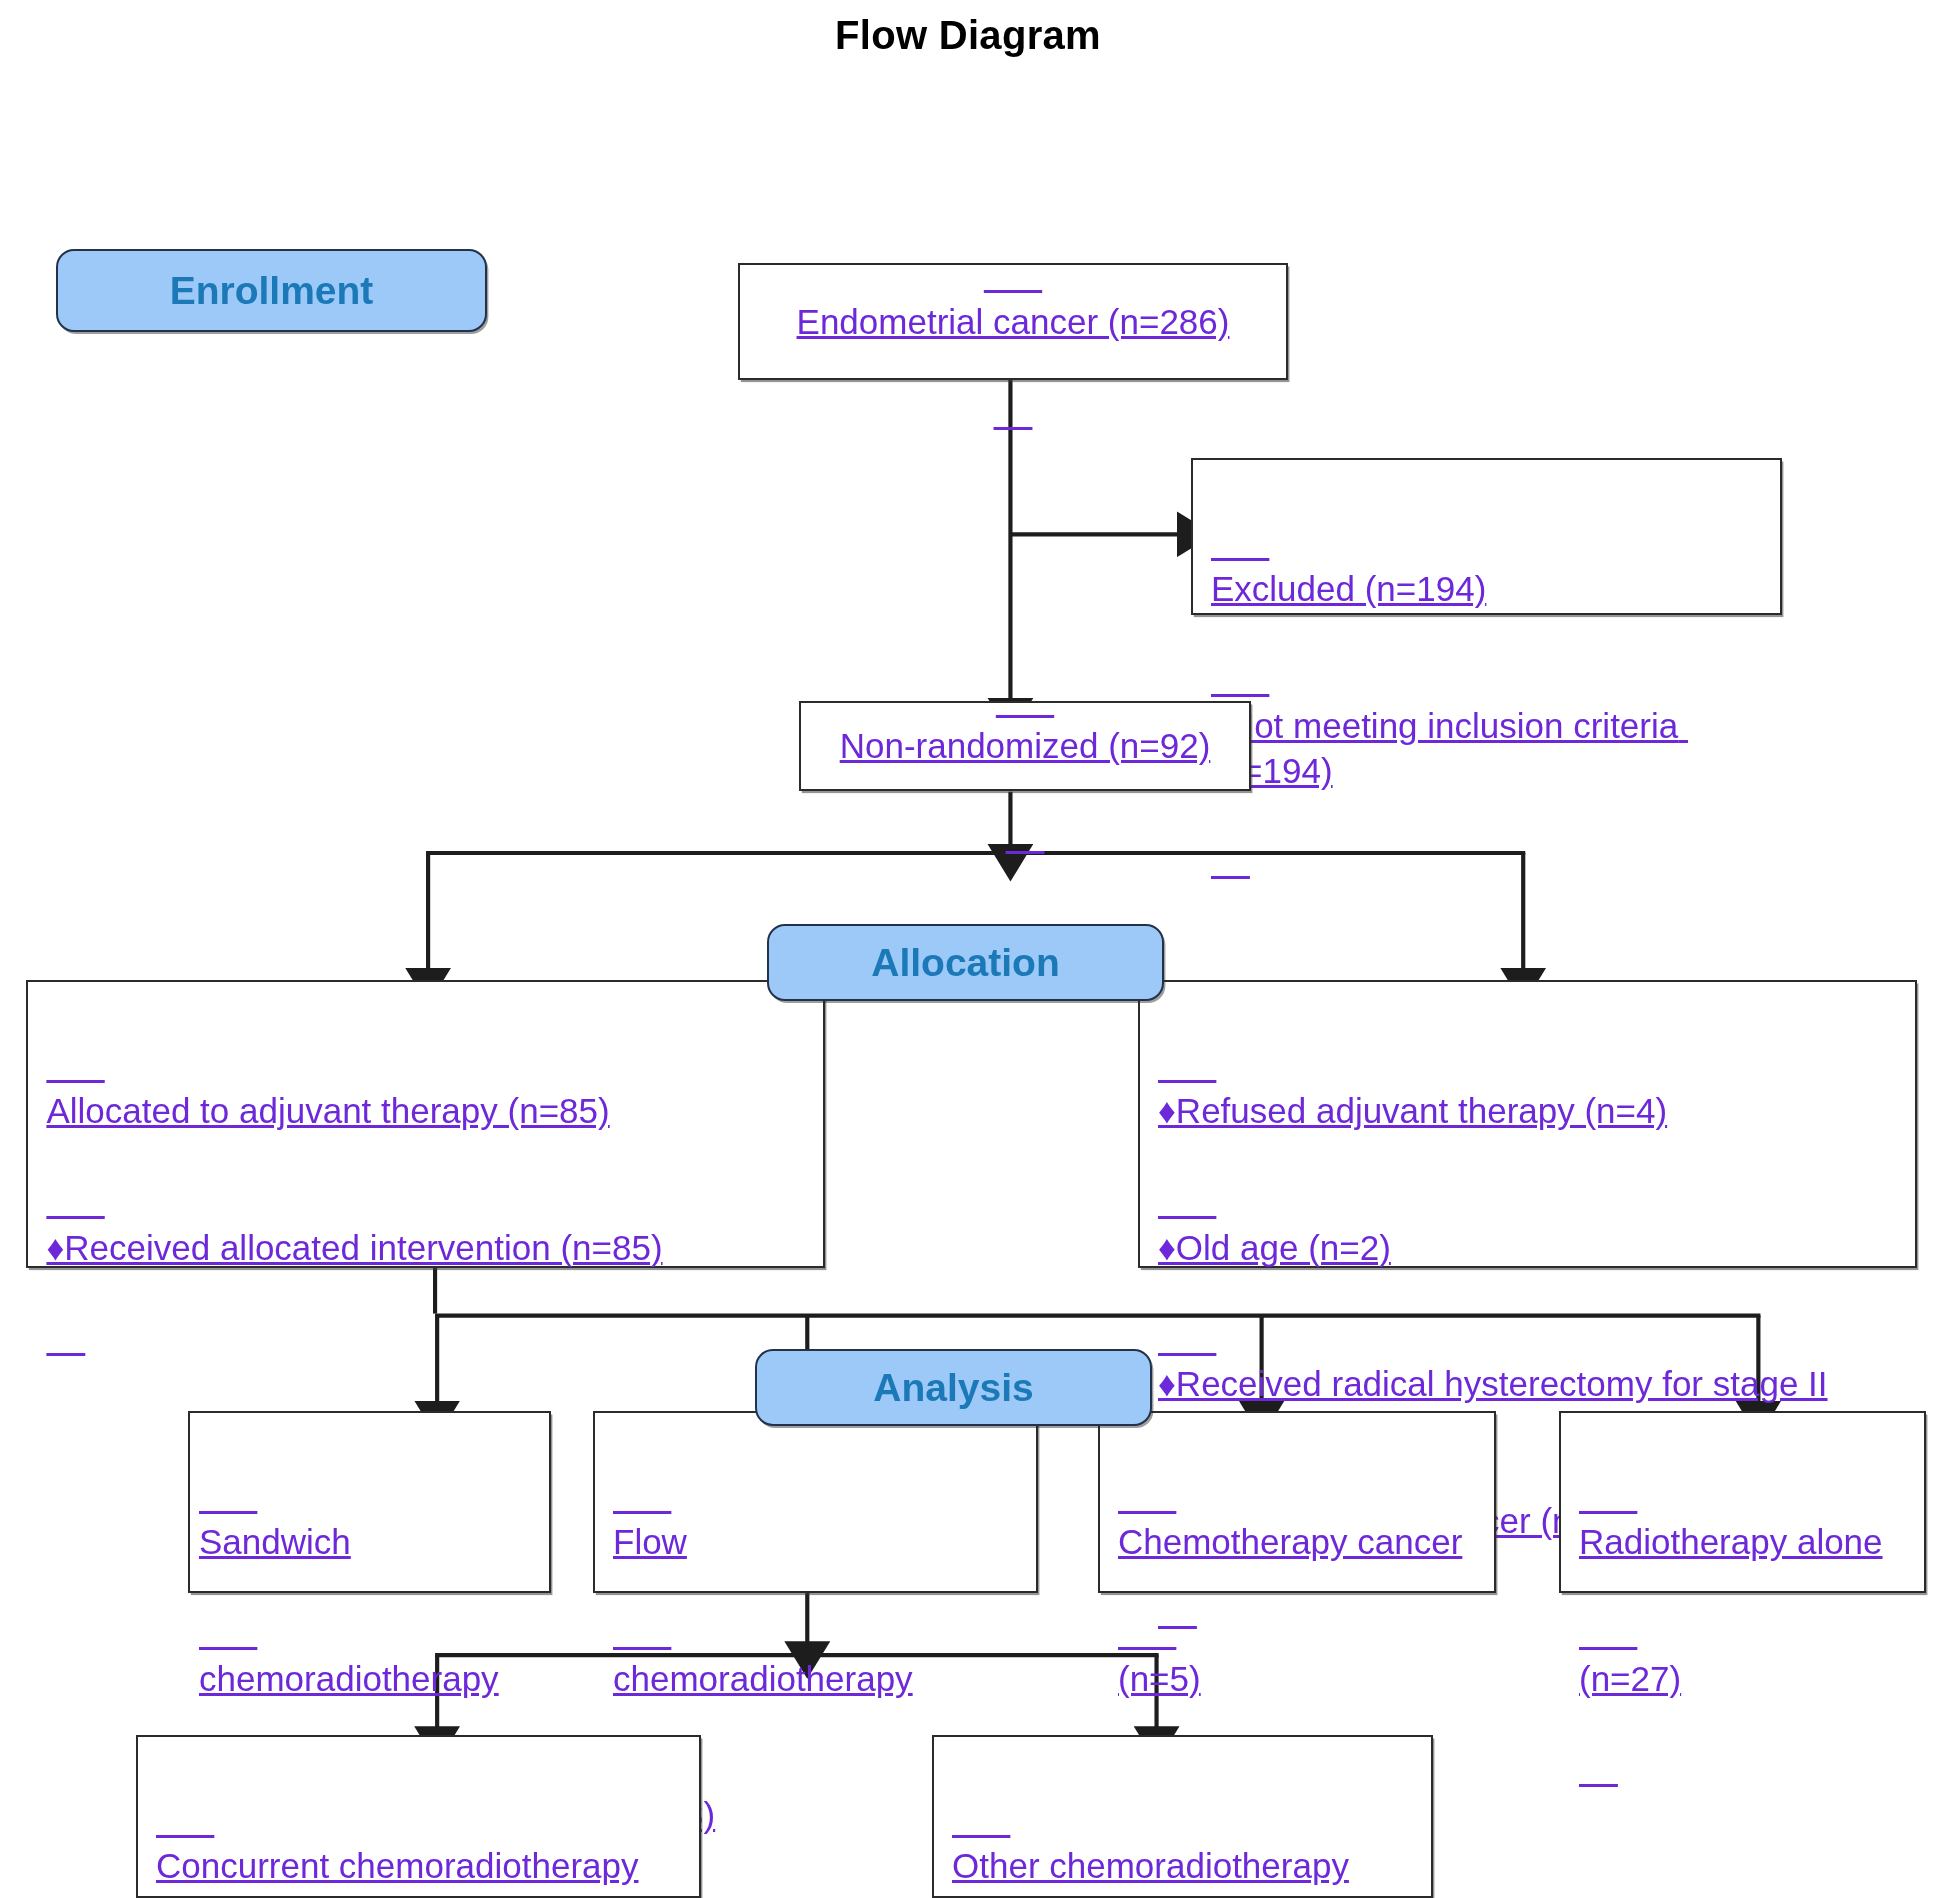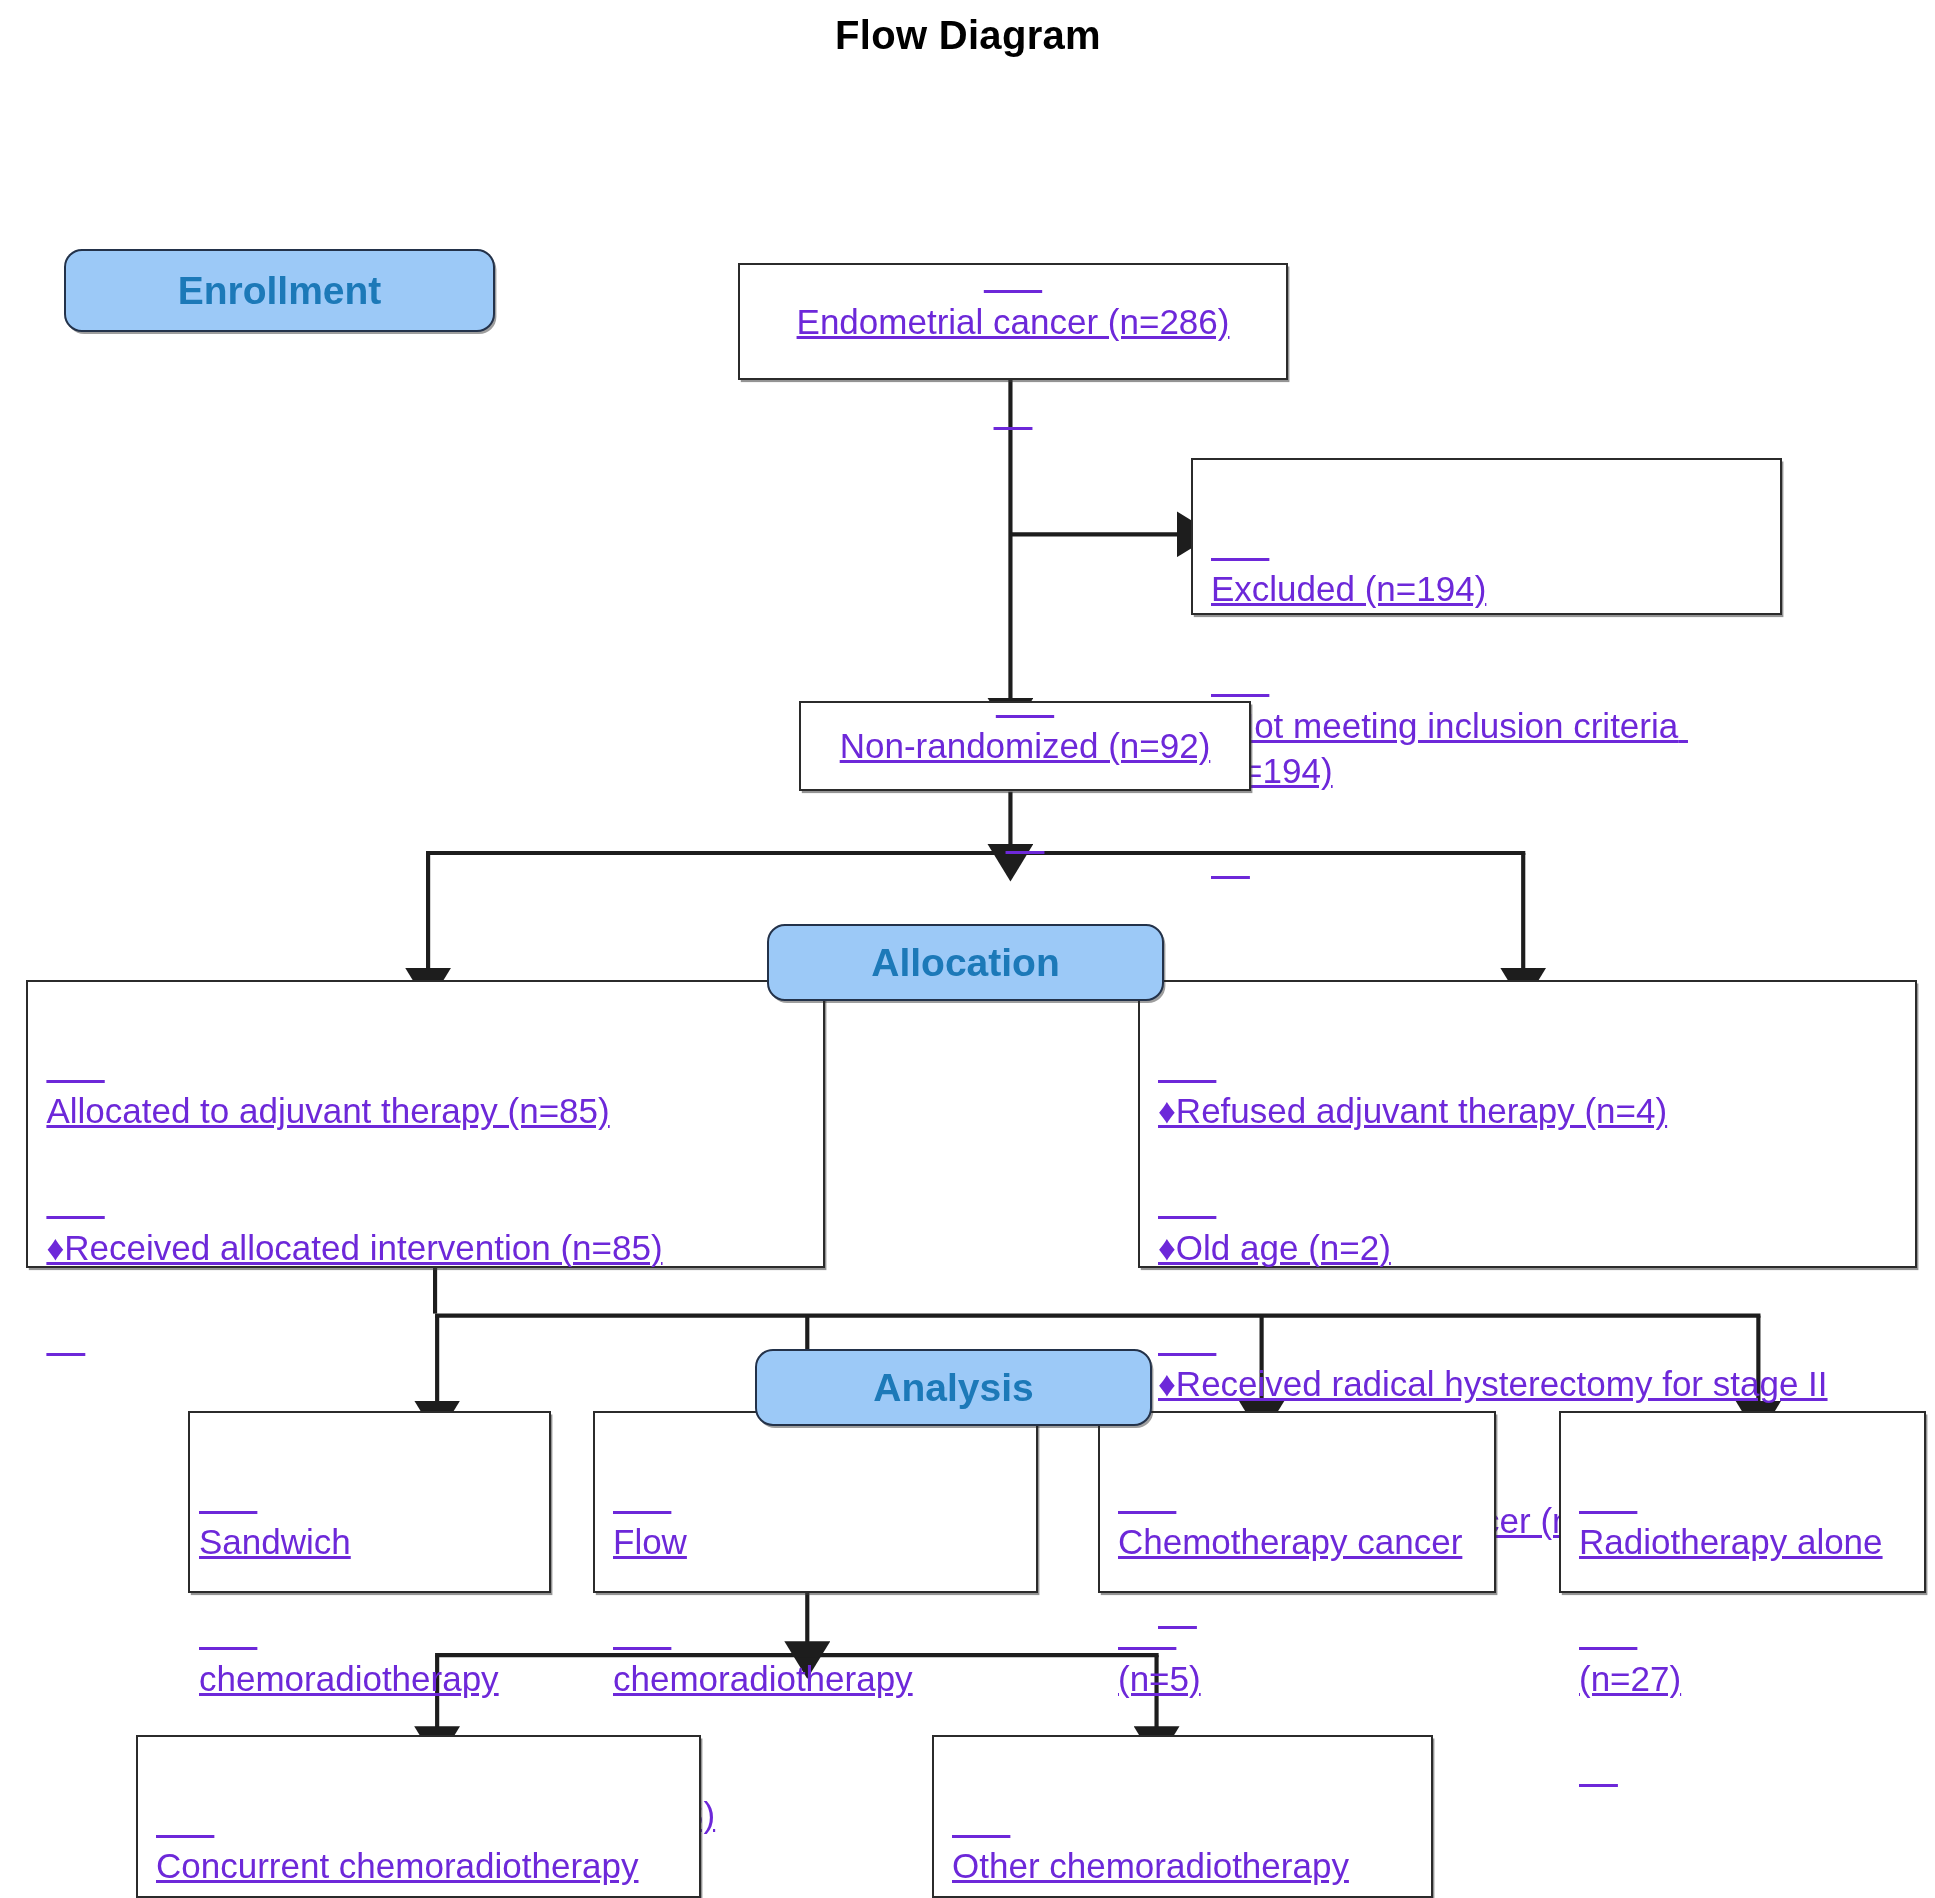--- a/index.html
+++ b/index.html
@@ -112,21 +112,21 @@
       <path d="M1813,1891 L1813,2022" marker-end="url(#arrow)"></path>
       <path d="M2527,1891 L2527,2022" marker-end="url(#arrow)"></path>
 
       <path d="M1160,2288 L1160,2368" marker-end="url(#arrow)"></path>
       <path d="M625,2379 L1665,2379"></path>
       <path d="M628,2379 L628,2490" marker-end="url(#arrow)"></path>
       <path d="M1662,2379 L1662,2490" marker-end="url(#arrow)"></path>
     </g>
   </svg>
 
-  <div class="stage" style="left:64px; top:249px; width:431px; height:83px;">
+  <div class="stage" style="left:56px; top:249px; width:431px; height:83px;">
     <span class="slabel">Enrollment</span>
   </div>
 
   <div class="stage" style="left:767px; top:924px; width:397px; height:77px;">
     <span class="slabel">Allocation</span>
   </div>
 
   <div class="stage" style="left:755px; top:1349px; width:397px; height:77px;">
     <span class="slabel">Analysis</span>
   </div>

